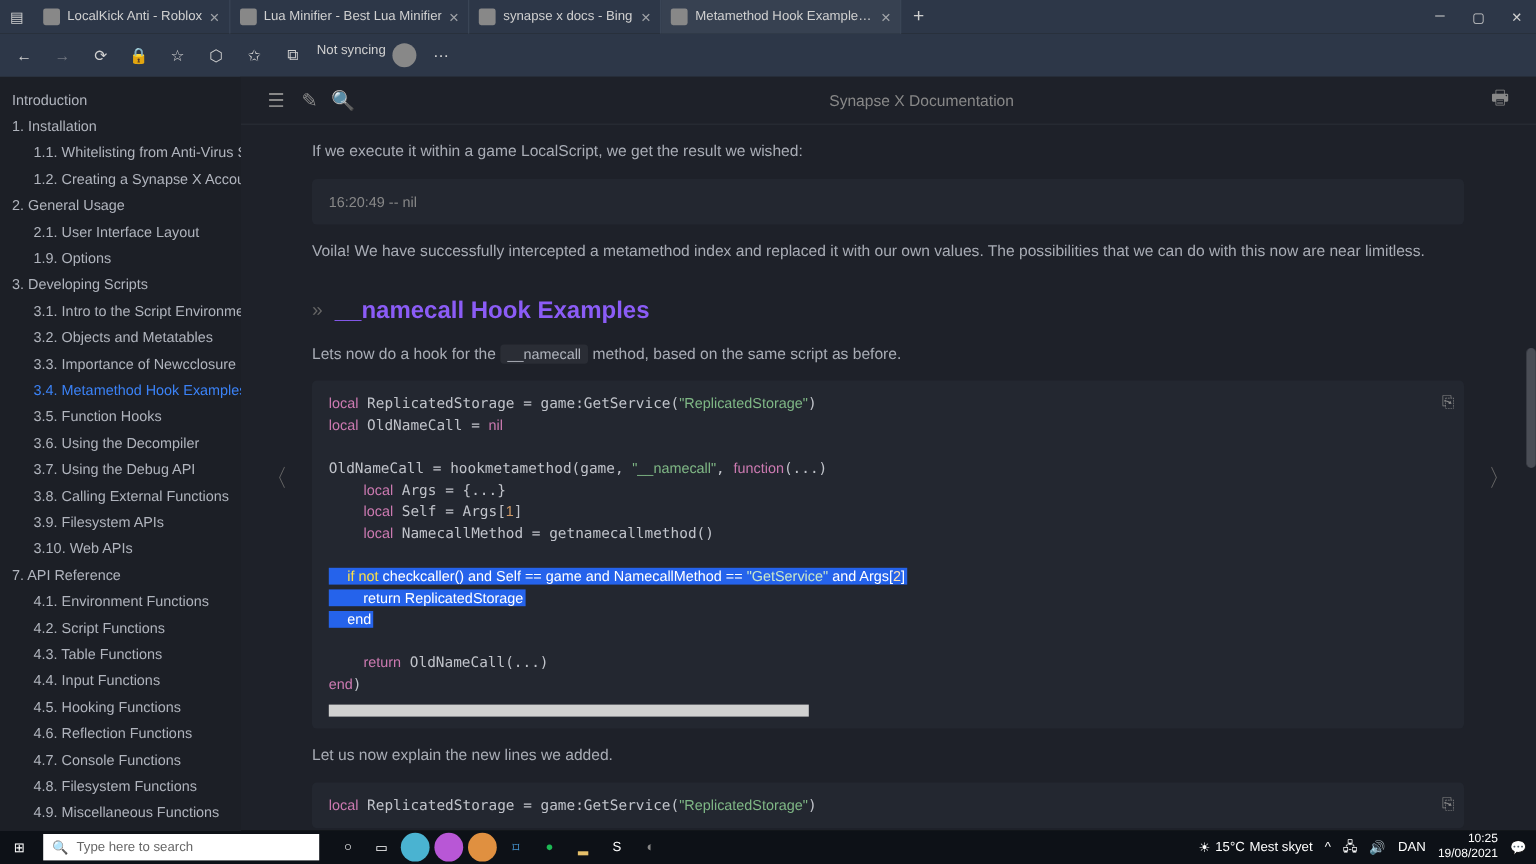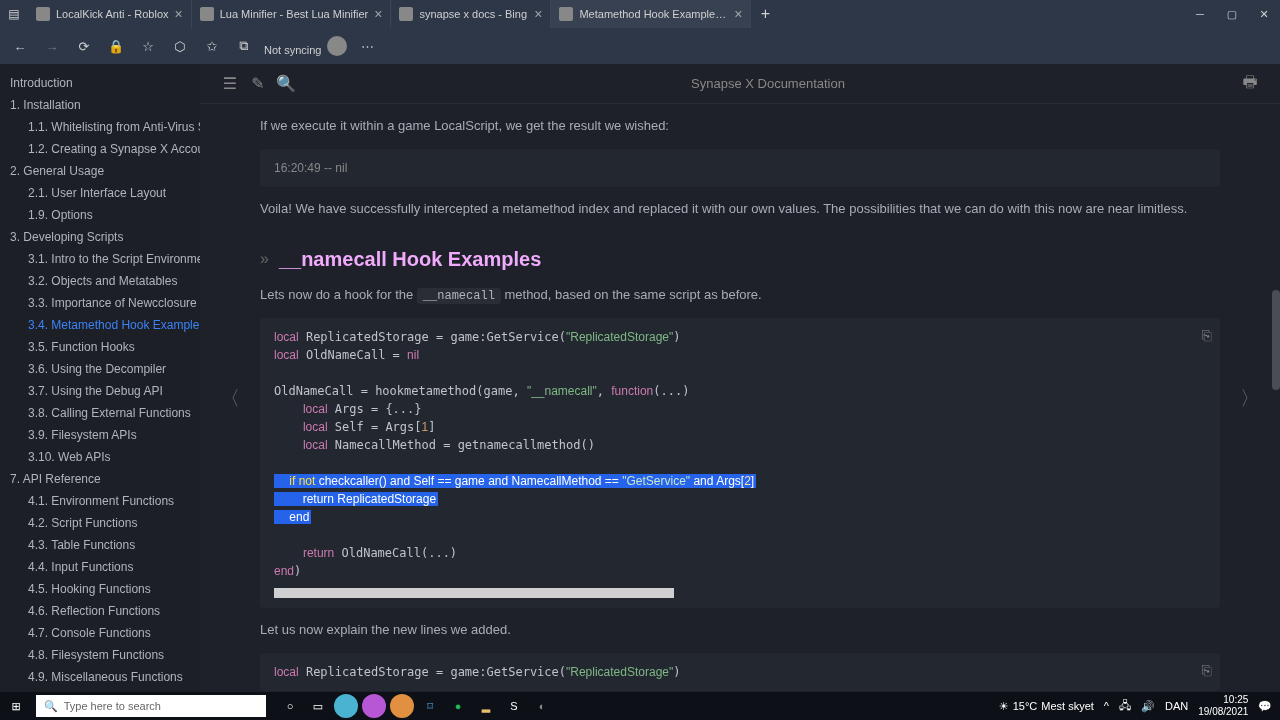--- a/index.html
+++ b/index.html
@@ -12,41 +12,41 @@
 .tab-ico{width:14px;height:14px;background:#888;border-radius:2px;flex-shrink:0}
 .tab-title{font-size:11px;white-space:nowrap;overflow:hidden;text-overflow:ellipsis;flex:1}
 .tab-close{font-size:14px;opacity:.7}
 .add-tab{width:28px;display:flex;justify-content:center;align-items:center;font-size:16px}
 .win-btns{margin-left:auto;display:flex}
 .win-btn{width:32px;height:28px;display:flex;justify-content:center;align-items:center;font-size:11px;cursor:pointer}
 .addrbar{height:36px;background:#2d3748;display:flex;align-items:center;padding:0 8px;gap:8px;color:#d0d0d0}
 .nav-btn{width:24px;height:24px;display:flex;justify-content:center;align-items:center;font-size:13px;cursor:pointer;border-radius:4px}
 .url{flex:1;font-size:12px;color:#e0e0e0}
 .toolbar-ico{width:24px;height:24px;display:flex;justify-content:center;align-items:center;font-size:13px;cursor:pointer}
-.sync{display:flex;align-items:flex-end;gap:6px;font-size:11px}
+.sync{display:flex;align-items:flex-start;gap:6px;font-size:11px}
 .avatar{width:20px;height:20px;border-radius:50%;background:#888}
 .app{display:flex;height:628px}
 .sidebar{width:200px;background:#1c1f26;color:#b0b4bd;font-size:12px;overflow-y:auto;padding:8px 0}
 .sb-item{padding:4px 10px;cursor:pointer;white-space:nowrap}
 .sb-item.l1{}
 .sb-item.l2{padding-left:28px}
 .sb-item.active{color:#3b82f6}
 .content-wrap{flex:1;display:flex;flex-direction:column;background:#1e2129}
 .topbar{height:40px;display:flex;align-items:center;padding:0 16px;color:#888;border-bottom:1px solid #2a2d35}
 .tb-ico{width:28px;height:28px;display:flex;justify-content:center;align-items:center;cursor:pointer}
 .doc-title{margin:0 auto;color:#888;font-size:13px}
 .content{flex:1;overflow-y:auto;padding:0 60px;color:#c5c8ce;position:relative}
 .nav-arrow{position:absolute;top:50%;transform:translateY(-50%);font-size:20px;color:#666;cursor:pointer}
 .nav-arrow.left{left:20px}
 .nav-arrow.right{right:20px}
 .para{font-size:13px;line-height:1.6;margin:12px 0;color:#a8acb5}
 .section-head{display:flex;align-items:center;gap:10px;margin:28px 0 14px}
 .anchor{color:#666;font-size:16px}
-.h2{font-size:20px;font-weight:600;color:#f0abfc}
-.inline-code{background:#2a2d35;padding:1px 6px;border-radius:3px;font-family:Liberation Mono, monospace;font-size:12px;color:#b0b4bd}
+.h2{font-size:20px;font-weight:600;color:#8b5cf6}
+.inline-code{background:#2a2d35;padding:1px 6px;border-radius:3px;font-family:Liberation Sans, sans-serif;font-size:12px;color:#b0b4bd}
 .codeblock{background:#232730;border-radius:4px;padding:10px 14px;font-family:Consolas,monospace;font-size:12px;line-height:1.5;position:relative;margin:10px 0;white-space:pre;overflow-x:auto;color:#c0c3ca}
 .copy-ico{position:absolute;top:8px;right:8px;color:#888;cursor:pointer;font-size:13px}
 .kw{color:#cc7ab1}
 .str{color:#7fb785}
 .num{color:#d19a66}
 .cm{color:#888}
 .hl{background:#2563eb;color:#fff;padding:0 2px}
 .scroll-hint{height:10px;background:#d0d0d0;width:400px;margin-top:8px}
 .side-scroll{position:absolute;right:0;top:290px;width:8px;height:100px;background:#4a4d55;border-radius:4px}
 .taskbar{position:absolute;bottom:0;left:0;right:0;height:28px;background:#0d1117;display:flex;align-items:center;color:#fff;font-size:11px}

